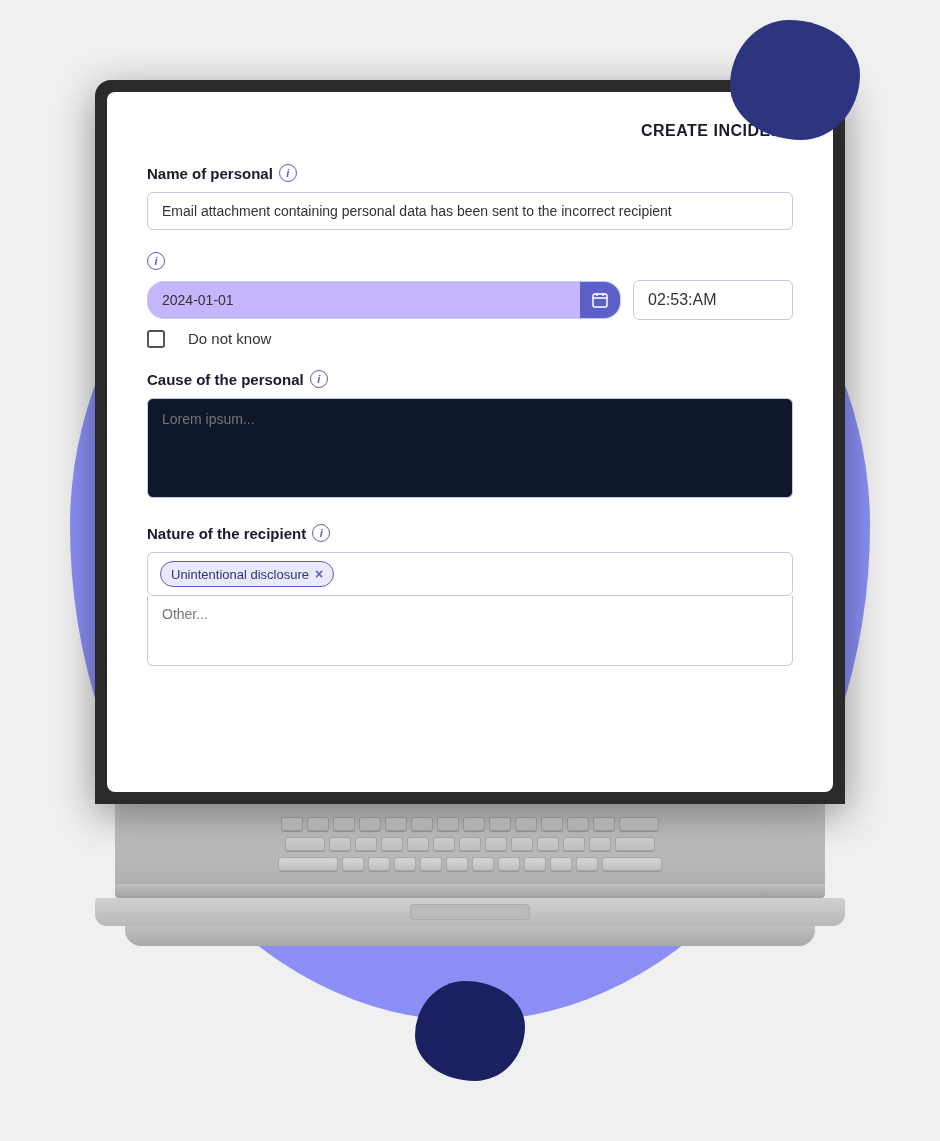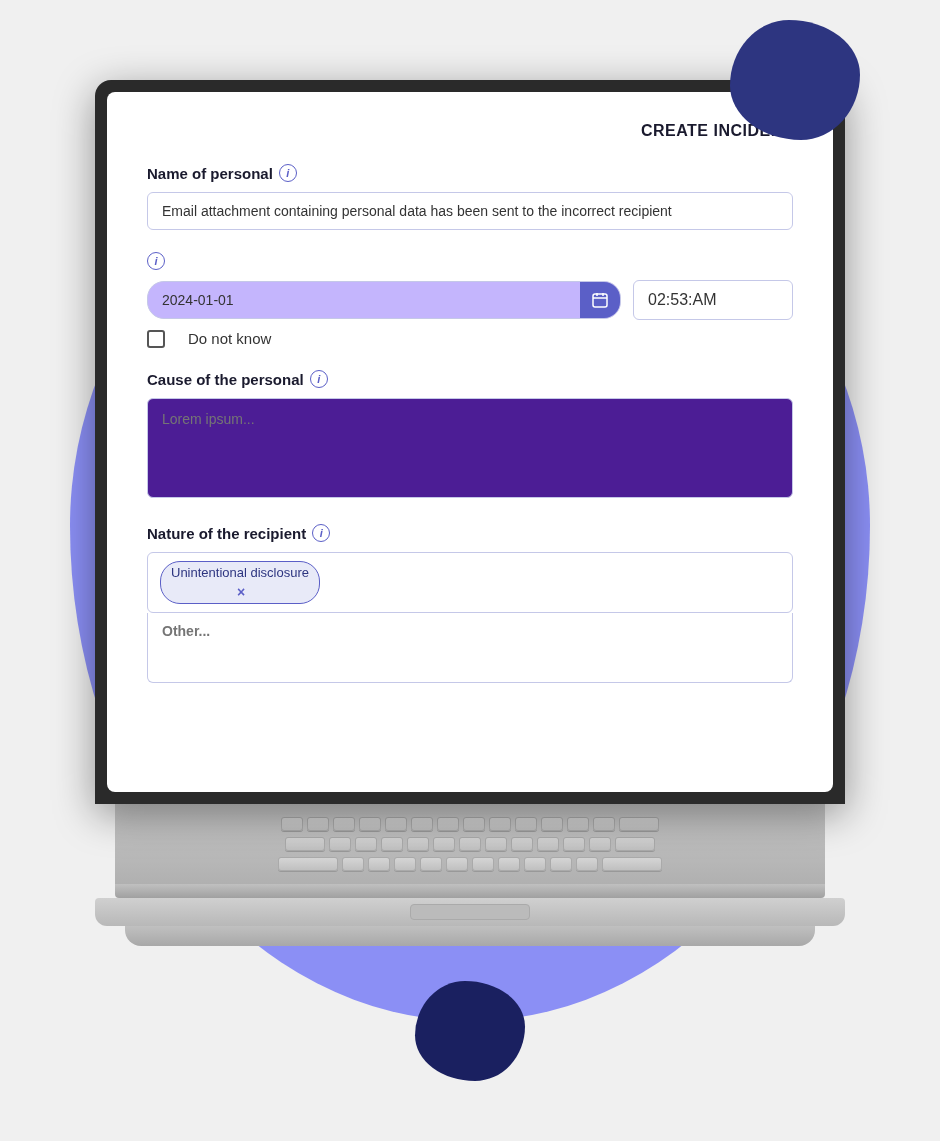--- a/index.html
+++ b/index.html
@@ -225,21 +225,21 @@
     .textarea-input {
       width: 100%;
       border: 1.5px solid #c5c8e8;
       border-radius: 6px;
       padding: 12px 14px;
       font-size: 14px;
       color: #aaa;
       outline: none;
       resize: none;
       height: 100px;
-      background: #4c1d95;
+      background: #0f172a;
       font-family: inherit;
     }
 
     .tags-container {
       border: 1.5px solid #c5c8e8;
       border-radius: 6px;
       padding: 8px 12px;
       display: flex;
       flex-wrap: wrap;
       gap: 8px;
@@ -250,21 +250,20 @@
     .tag {
       display: inline-flex;
       align-items: center;
       gap: 4px;
       background: #e8eaf8;
       border: 1.5px solid #5b5fc7;
       border-radius: 20px;
       padding: 3px 10px;
       font-size: 13px;
       color: #2d3580;
-      flex-direction: column;
     }
 
     .tag-remove {
       cursor: pointer;
       font-size: 14px;
       color: #5b5fc7;
       font-weight: 700;
       margin-left: 2px;
     }
 
@@ -274,21 +273,20 @@
       border-top: none;
       border-radius: 0 0 6px 6px;
       padding: 10px 14px;
       font-size: 14px;
       color: #aaa;
       outline: none;
       resize: none;
       height: 70px;
       background: #fff;
       font-family: inherit;
-      font-weight: bold;
     }
 
     
     .laptop-hinge {
       background: linear-gradient(to bottom, #c0c0c0, #a0a0a0);
       height: 14px;
       border-radius: 0 0 4px 4px;
       margin: 0 20px;
     }
 

